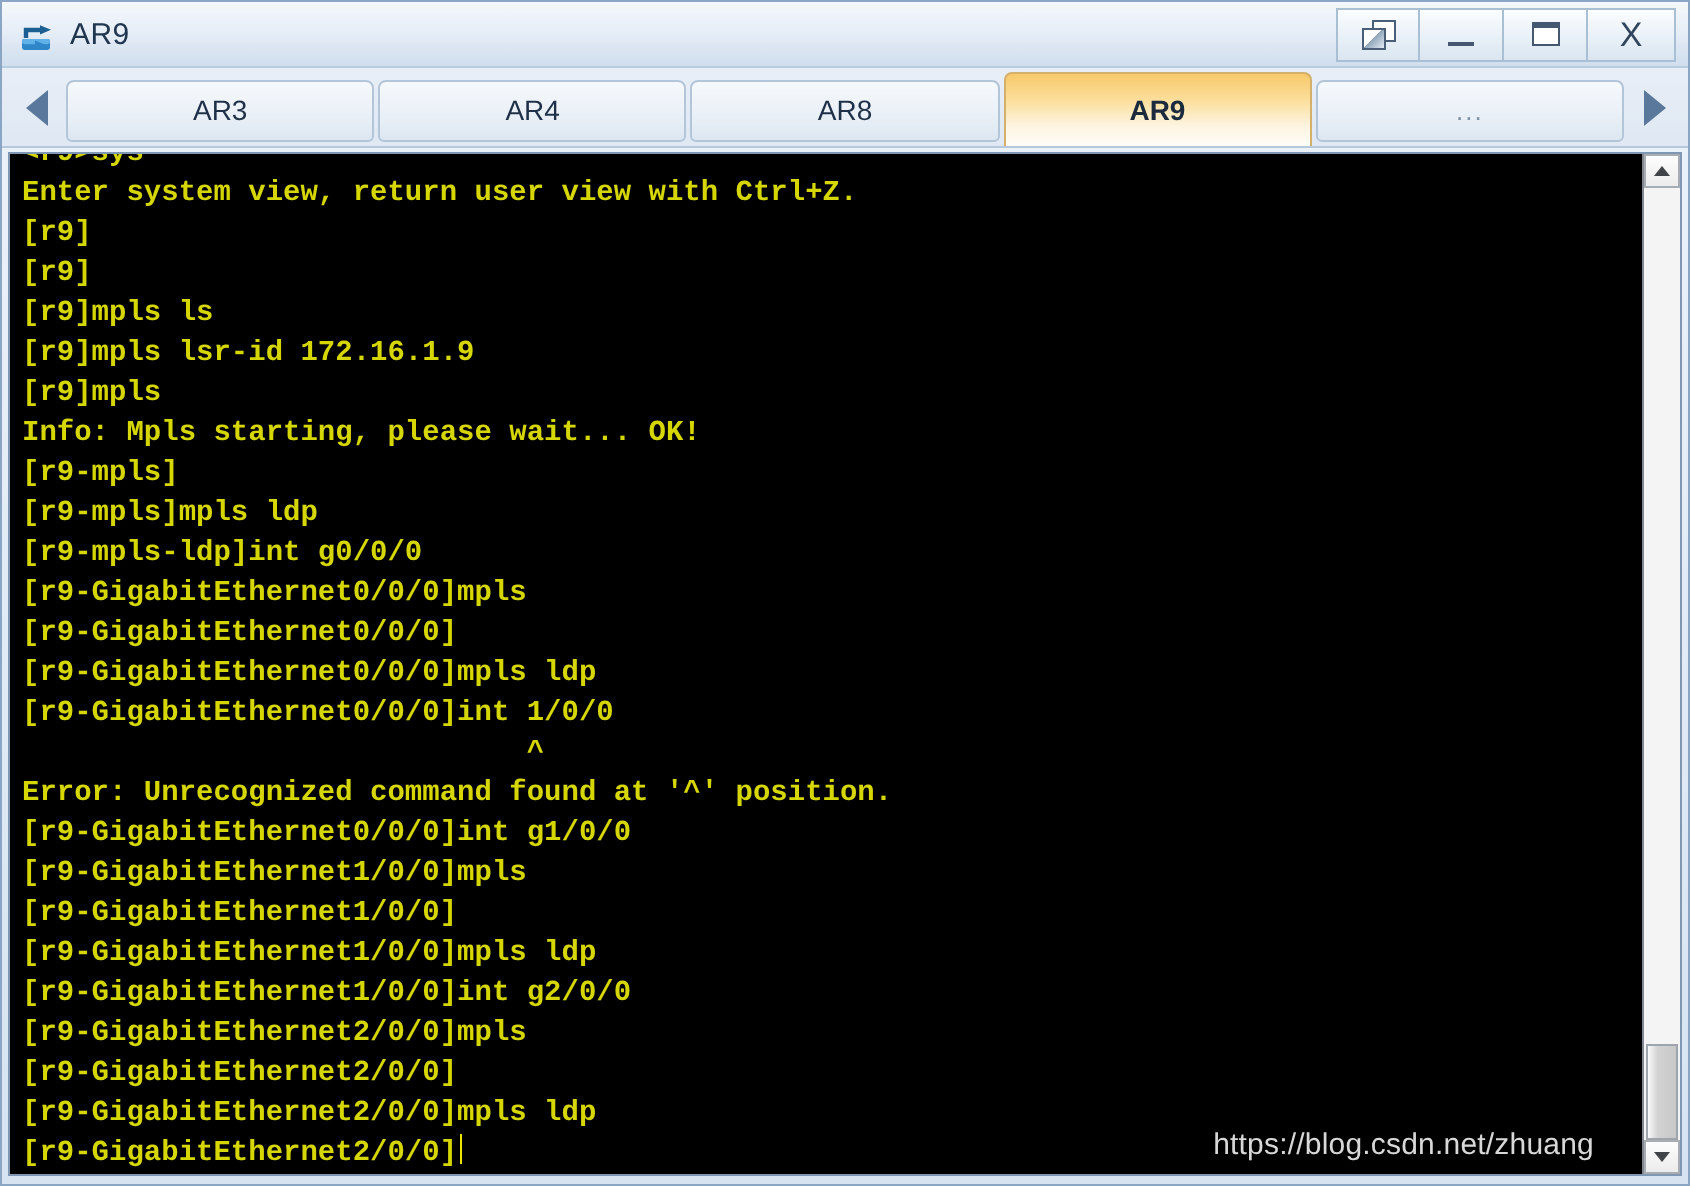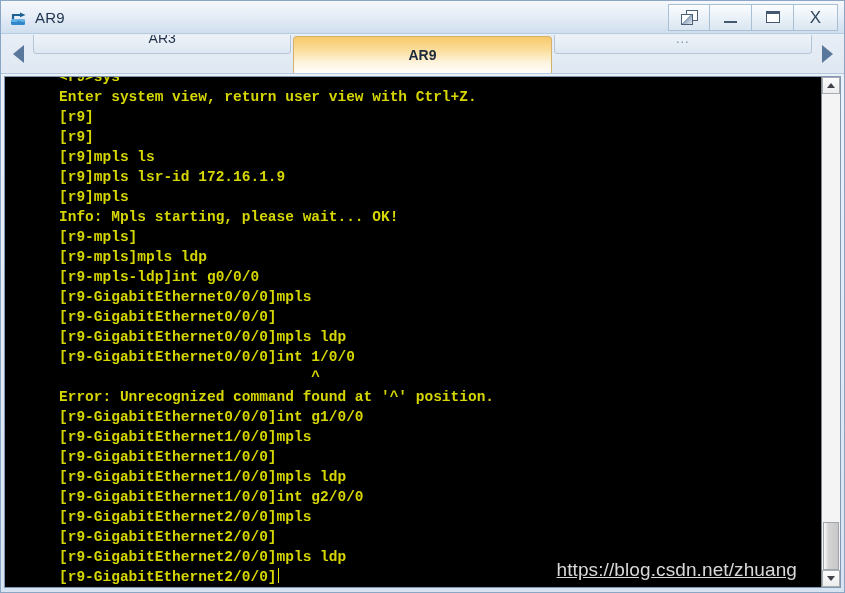--- a/index.html
+++ b/index.html
@@ -138,21 +138,21 @@
     display: flex;
     align-items: flex-end;
     height: 38px;
     flex: 1 1 auto;
     gap: 2px;
     overflow: hidden;
   }
   .tab {
     flex: 1 1 0;
     height: 31px;
-    margin-bottom: 19px;
+    margin-bottom: 2px;
     background: linear-gradient(180deg,#f6f9fc 0%, #eaf0f7 55%, #dde7f1 100%);
     border: 1px solid #b3c5d8;
     border-radius: 4px 4px 3px 3px;
     display: flex;
     align-items: center;
     justify-content: center;
     font-size: 14px;
     color: #1f3148;
     box-sizing: border-box;
   }
@@ -195,41 +195,40 @@
     left: 6px;
     right: 0;
     font-family: "Liberation Mono", "DejaVu Sans Mono", monospace;
     font-size: 14.5px;
     line-height: 20px;
     color: #d6d600;
     white-space: pre;
     font-weight: 700;
     letter-spacing: 0px;
   }
-  .term-lines .ln { height: 20px; margin-left: 48px; }
+  .term-lines .ln { height: 20px; }
   .cursor {
     display: inline-block;
     width: 1px;
     height: 15px;
     background: #e6e600;
     vertical-align: -2px;
     margin-left: 1px;
   }
 
   
   .watermark {
     position: absolute;
     right: 24px;
     bottom: 6px;
     font-family: "Liberation Sans", sans-serif;
-    font-size: 19px;
+    font-size: 15px;
     color: #d8d8d8;
     letter-spacing: .1px;
     white-space: nowrap;
-    text-decoration: underline;
   }
 
   
   .vscroll {
     width: 18px;
     flex: 0 0 18px;
     background: #f0f0f0;
     border-left: 1px solid #828790;
     display: flex;
     flex-direction: column;
@@ -307,20 +306,26 @@
 
   <div class="tabbar">
     <div class="scroll-arrow">
       <span class="tri left"></span>
     </div>
 
     <div class="tabs">
       <div class="tab">
           <span>AR3</span>
         </div>
+      <div class="tab">
+          <span>AR4</span>
+        </div>
+      <div class="tab">
+          <span>AR8</span>
+        </div>
       <div class="tab active">
           <span>AR9</span>
         </div>
       <div class="tab more">
           <span>...</span>
         </div>
     </div>
 
     <div class="scroll-arrow">
       <span class="tri right"></span>

